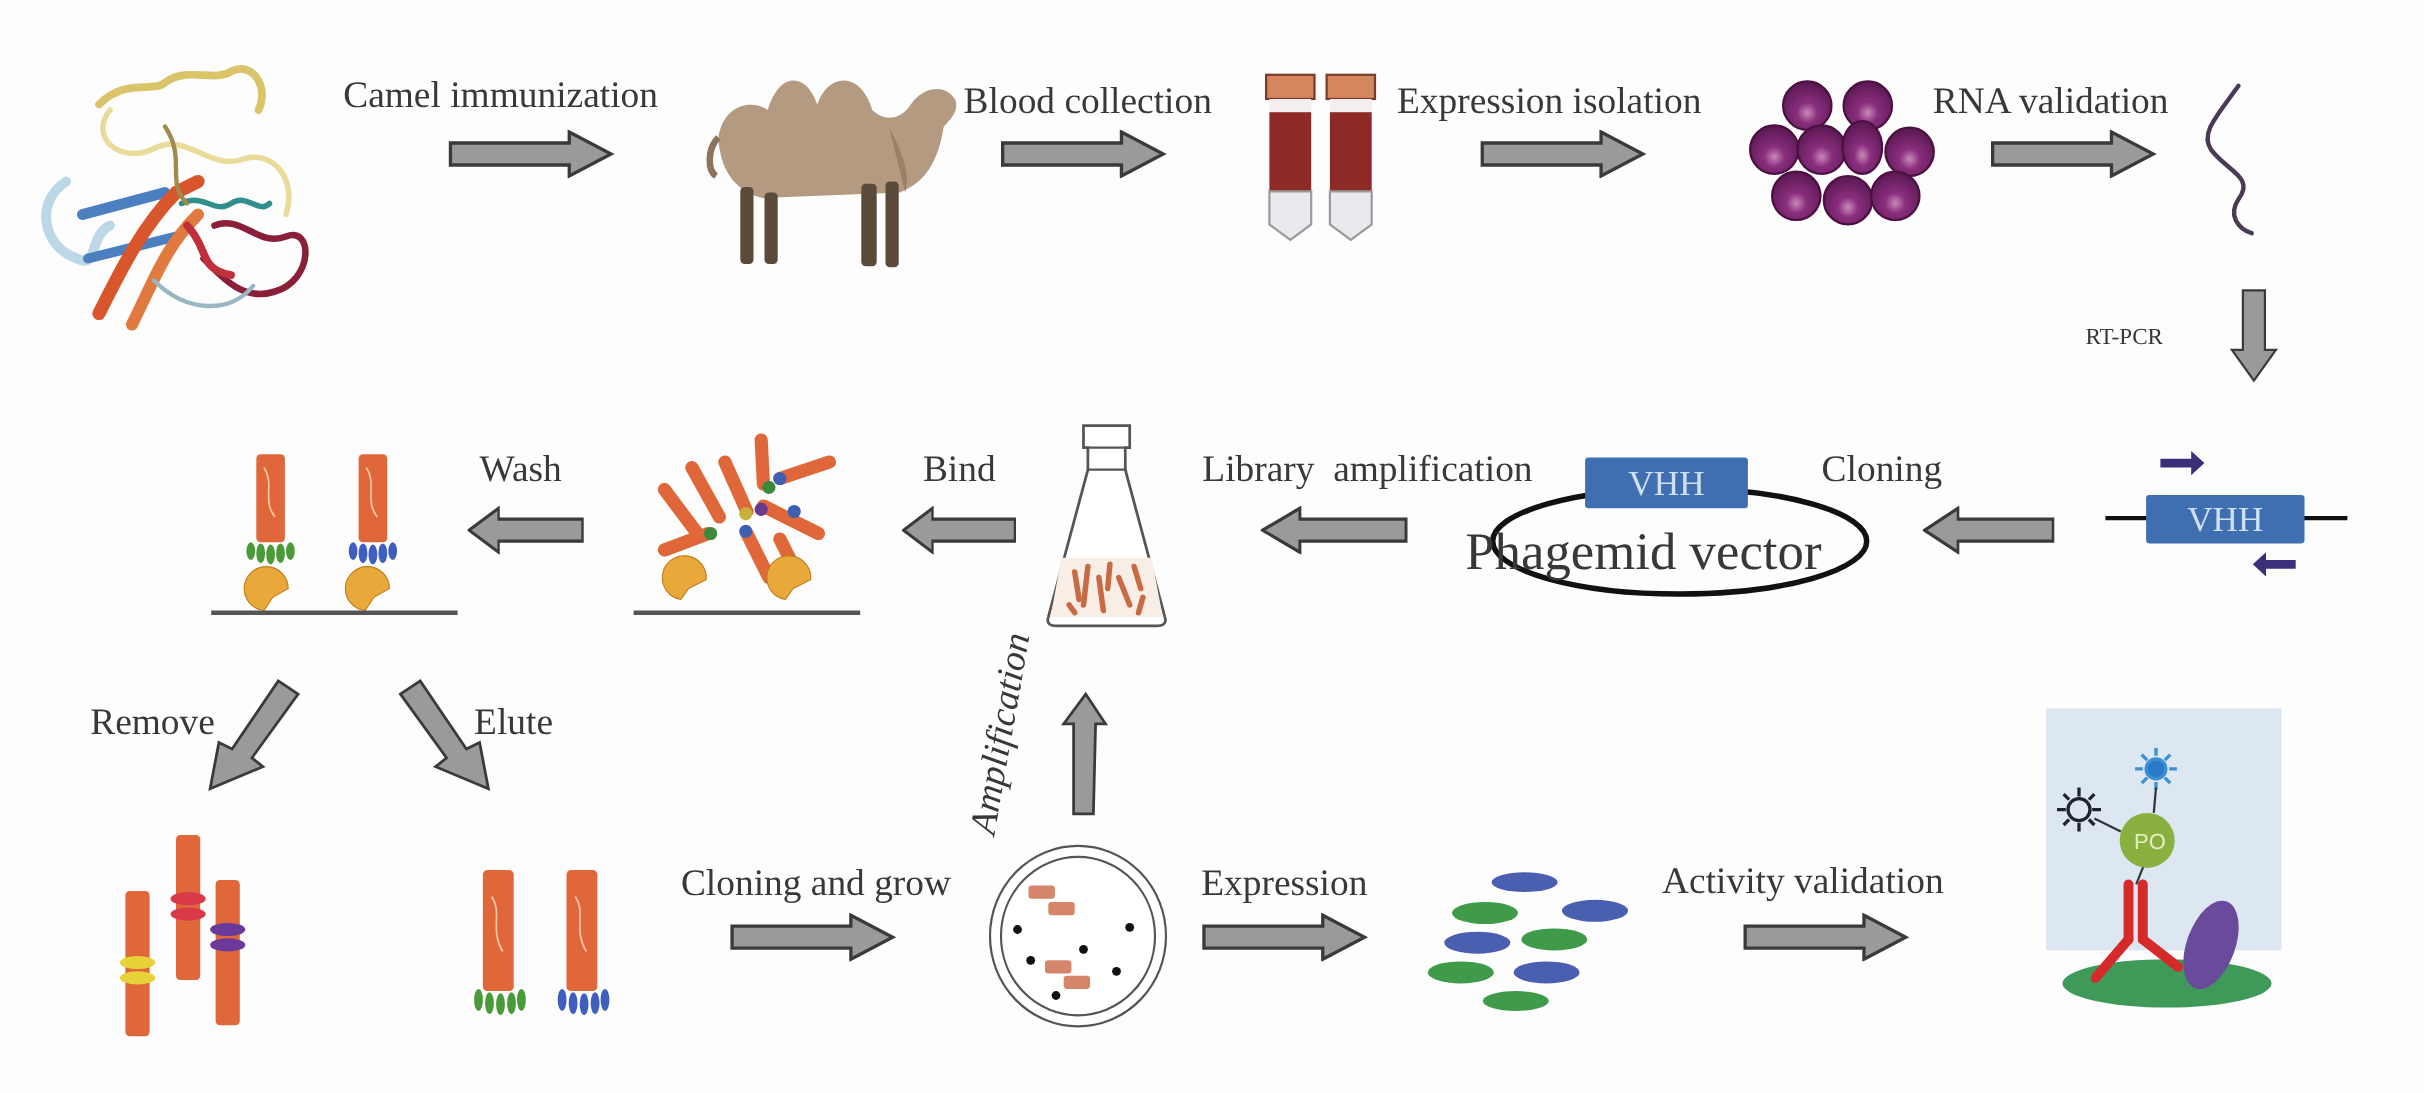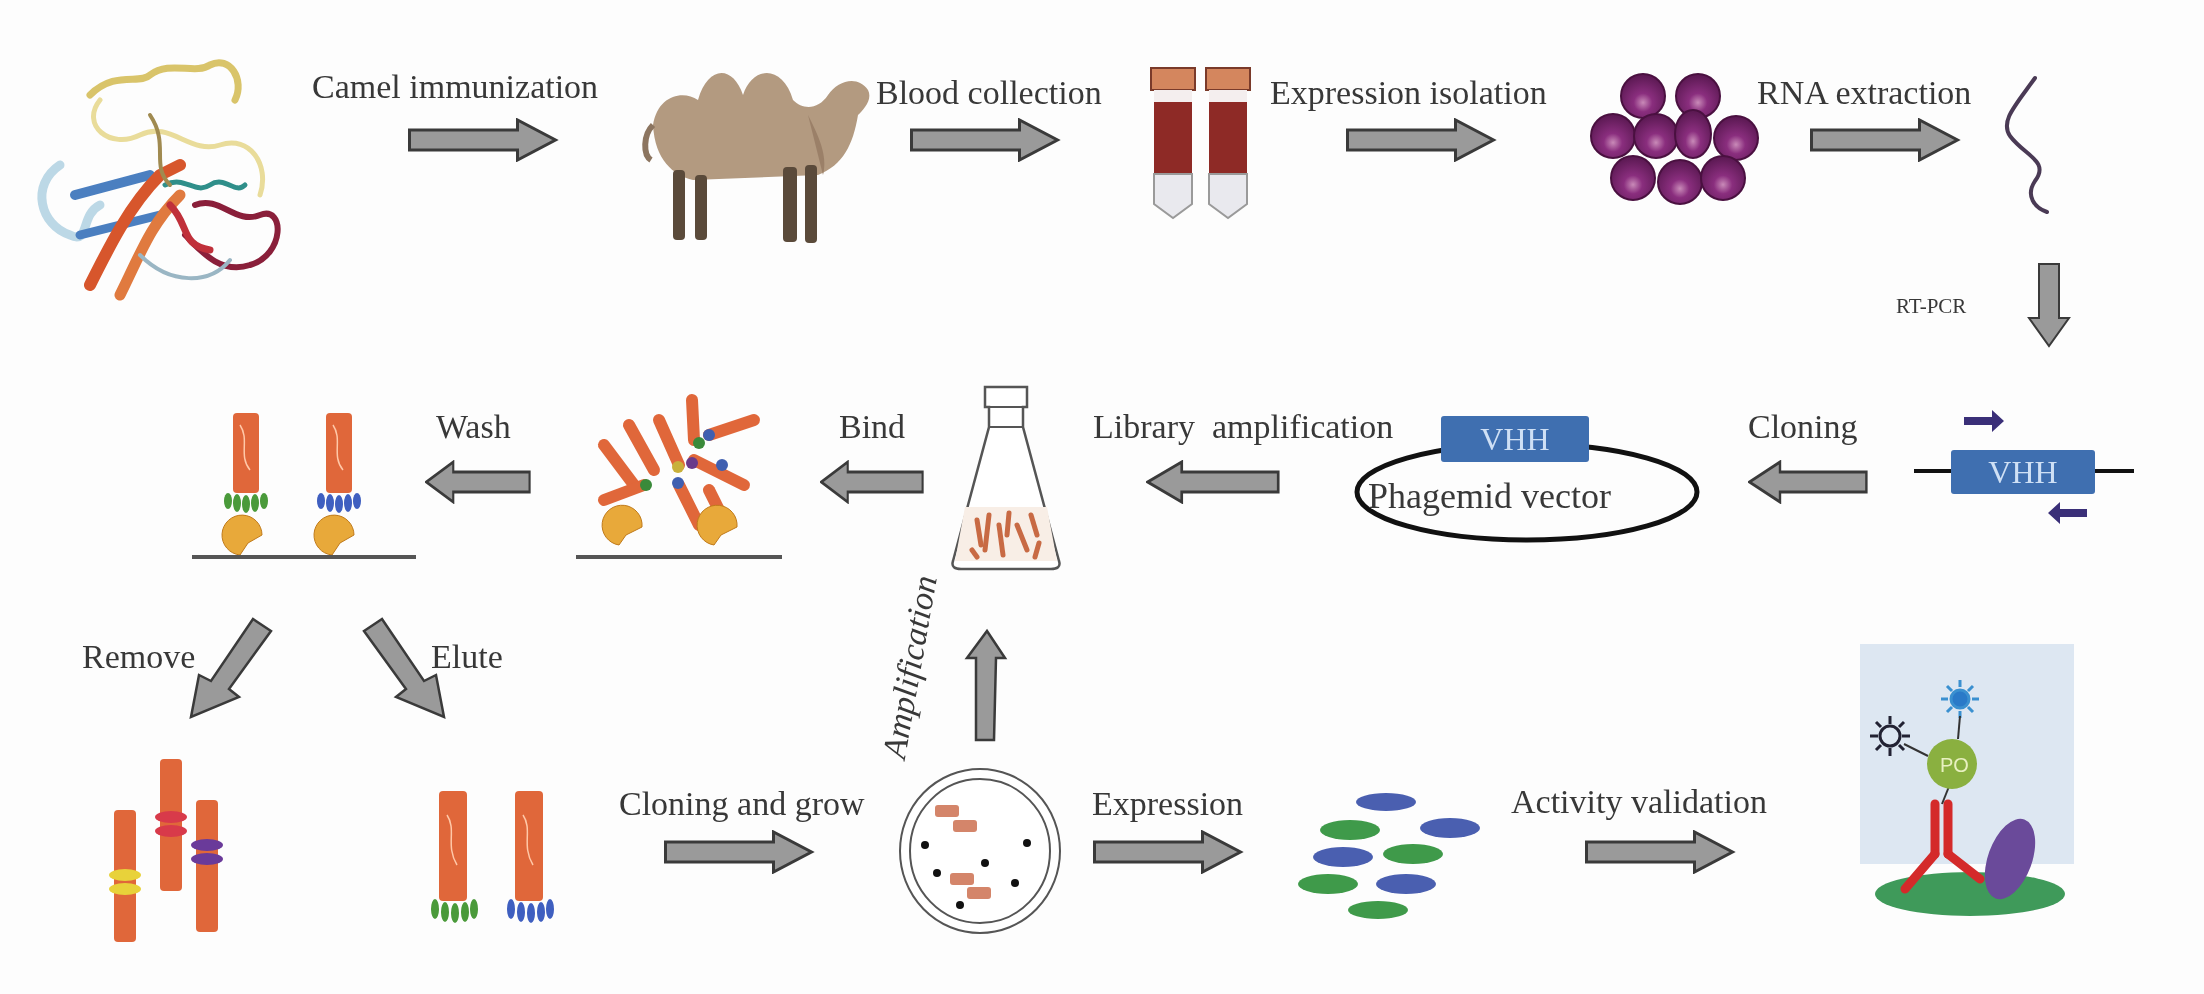--- a/index.html
+++ b/index.html
@@ -96,21 +96,21 @@
     <circle cx="25" cy="62" r="22"></circle>
       <circle cx="68" cy="62" r="22"></circle>
     <ellipse cx="105" cy="60" rx="18" ry="24"></ellipse>
       <circle cx="148" cy="64" r="22"></circle>
     <circle cx="45" cy="104" r="22"></circle>
       <circle cx="92" cy="108" r="22"></circle>
       <circle cx="135" cy="104" r="22"></circle>
   </g>
 </svg>
 
-<div class="lbl" style="left:1757px;top:76px">RNA extraction</div>
+<div class="lbl" style="left:1757px;top:76px">RNA validation</div>
 <svg class="abs" style="left:1807px;top:118px" width="155" height="44">
     <use href="#arrowR"></use>
   </svg>
 
 <svg class="abs" style="left:1995px;top:76px" width="62" height="140" viewBox="0 0 62 140">
   <path d="M40,2 C20,30 5,45 15,60 C30,80 55,85 40,105 C30,120 40,132 52,136" fill="none" stroke="#4a3a55" stroke-width="4" stroke-linecap="round"></path>
 </svg>
 
 <div class="lbl" style="left:1896px;top:296px;font-size:21px">RT-PCR</div>
 <svg class="abs" style="left:2027px;top:262px" width="44" height="86" viewBox="0 0 44 86">
@@ -119,32 +119,32 @@
 
 <svg class="abs" style="left:1912px;top:405px" width="225" height="125" viewBox="0 0 225 125">
   <line x1="2" y1="66" x2="222" y2="66" stroke="#111" stroke-width="4"></line>
   <path d="M52,12 L80,12 L80,5 L92,16 L80,27 L80,20 L52,20 Z" fill="#3a2f78"></path>
   <path d="M175,112 L148,112 L148,119 L136,108 L148,97 L148,104 L175,104 Z" fill="#3a2f78"></path>
 </svg>
 <div class="abs" style="left:1951px;top:450px;width:144px;height:44px;background:#3f6fb0;border-radius:3px;color:#cfe0f5;font-size:32px;text-align:center;line-height:44px;">
   <span>VHH</span>
 </div>
 
-<div class="lbl" style="left:1748px;top:410px">Cloning</div>
+<div class="lbl" style="left:1656px;top:410px">Cloning</div>
 <svg class="abs" style="left:1748px;top:460px;transform:scaleX(-1)" width="120" height="44" viewBox="0 0 150 44" preserveAspectRatio="none">
     <use href="#arrowR"></use>
   </svg>
 
 <svg class="abs" style="left:1352px;top:440px" width="350" height="104" viewBox="0 0 350 104">
   <ellipse cx="175" cy="52" rx="170" ry="48" fill="none" stroke="#111" stroke-width="5"></ellipse>
 </svg>
 <div class="abs" style="left:1441px;top:416px;width:148px;height:46px;background:#3f6fb0;border-radius:3px;color:#cfe0f5;font-size:32px;text-align:center;line-height:46px;">
   <span>VHH</span>
 </div>
-<div class="lbl" style="left:1368px;top:478px;font-size:36px">Phagemid vector</div>
+<div class="lbl" style="left:1332px;top:478px;font-size:48px">Phagemid vector</div>
 
 <div class="lbl" style="left:1093px;top:410px;white-space:pre">Library  amplification</div>
 <svg class="abs" style="left:1146px;top:460px;transform:scaleX(-1)" width="134" height="44" viewBox="0 0 150 44" preserveAspectRatio="none">
     <use href="#arrowR"></use>
   </svg>
 
 <svg class="abs" style="left:947px;top:385px" width="118" height="186" viewBox="0 0 118 186">
   <path d="M38,2 L80,2 L80,22 L76,22 L76,42 L112,176 C114,182 110,184 104,184 L14,184 C8,184 4,182 6,176 L42,42 L42,22 L38,22 Z" fill="#fff" stroke="#555" stroke-width="2.5"></path>
   <line x1="42" y1="22" x2="76" y2="22" stroke="#555" stroke-width="2"></line>
   <line x1="42" y1="42" x2="76" y2="42" stroke="#555" stroke-width="2"></line>

